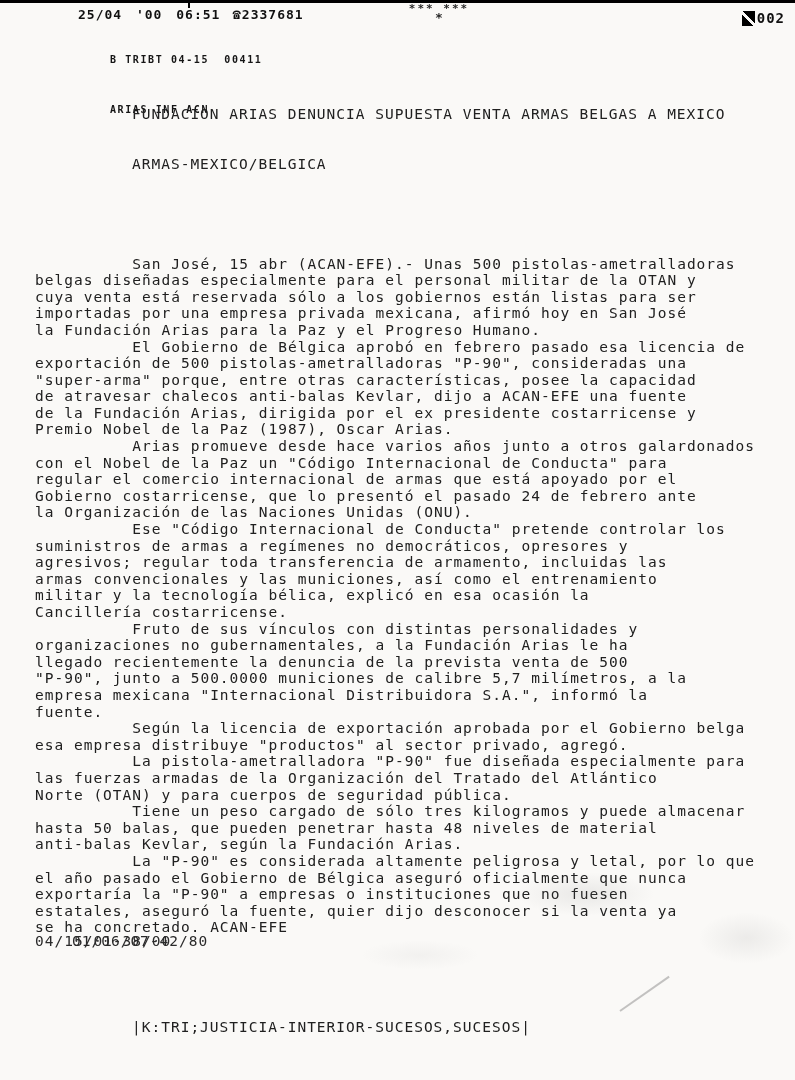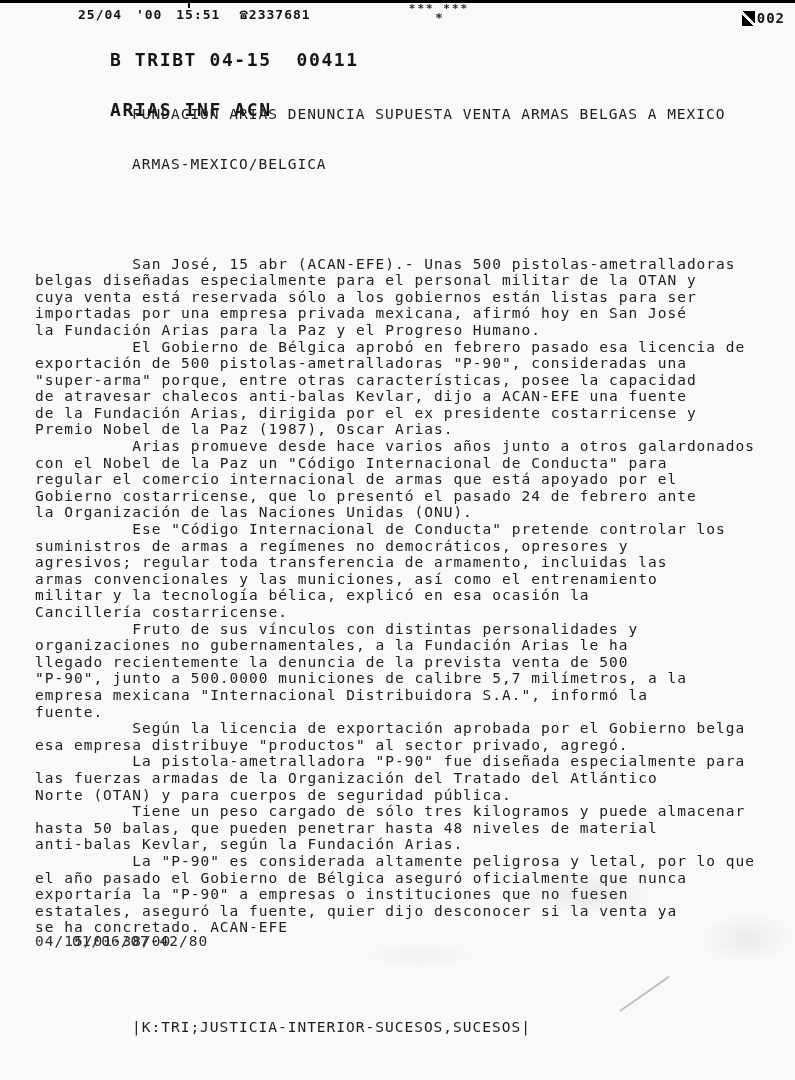--- a/index.html
+++ b/index.html
@@ -12,21 +12,21 @@
   
   .topbar { position:absolute; top:0; left:0; width:795px; height:3px; background:#000; }
   .topbar-tick { position:absolute; top:3px; left:188px; width:2px; height:5px; background:#000; }
 
   
   .fax-line {
     position:absolute; top:6px; left:78px;
     font-size:13px; font-weight:bold; letter-spacing:1px; word-spacing:5px;
     color:#111; white-space:pre;
   }
-  .fax-phone { margin-left:19px; }
+  .fax-phone { margin-left:12px; }
   .phone-glyph { font-size:14px; }
 
   
   .star-marks {
     position:absolute; left:404px; top:4px; width:70px;
     font-size:11px; font-weight:bold; color:#2a2a2a;
     letter-spacing:2px; text-align:center; line-height:9px;
   }
   .star-center { display:block; font-size:13px; letter-spacing:0; }
 
@@ -37,21 +37,21 @@
     display:flex; align-items:center; gap:2px;
   }
   .page-icon {
     display:inline-block; width:13px; height:15px;
     background:linear-gradient(45deg,#000 0 40%,#faf9f7 40% 54%,#000 54% 100%);
   }
 
   
   .wire-header {
     position:absolute; top:19px; left:110px;
-    font-size:18px; letter-spacing:1.6px; line-height:16.5px;
+    font-size:10px; letter-spacing:1.6px; line-height:16.5px;
     font-weight:bold; color:#151515; white-space:pre;
   }
 
   
   .doc {
     position:absolute; left:35px; top:73px;
     font-size:14.5px; line-height:16.6px; letter-spacing:1px;
     white-space:pre; color:#202020;
   }
   .doc .tline, .doc .line, .doc .blank-line { height:16.6px; }
@@ -76,21 +76,21 @@
     background:rgba(90,90,90,0.35); transform:rotate(-35deg); transform-origin:left center; }
 </style>
 </head>
 <body>
 
 <div class="page">
 
   <div class="topbar"></div>
   <div class="topbar-tick"></div>
 
-  <div class="fax-line"><span>25/04 '00 15:51</span><span class="fax-phone"><span class="phone-glyph">☎</span><span>2337681</span></span></div>
+  <div class="fax-line"><span>25/04 '00 06:51</span><span class="fax-phone"><span class="phone-glyph">☎</span><span>2337681</span></span></div>
 
   <div class="star-marks">
     <span>*** ***</span>
     <span class="star-center">*</span>
   </div>
 
   <div class="page-marker">
     <span class="page-icon"></span>
     <span>002</span>
   </div>

